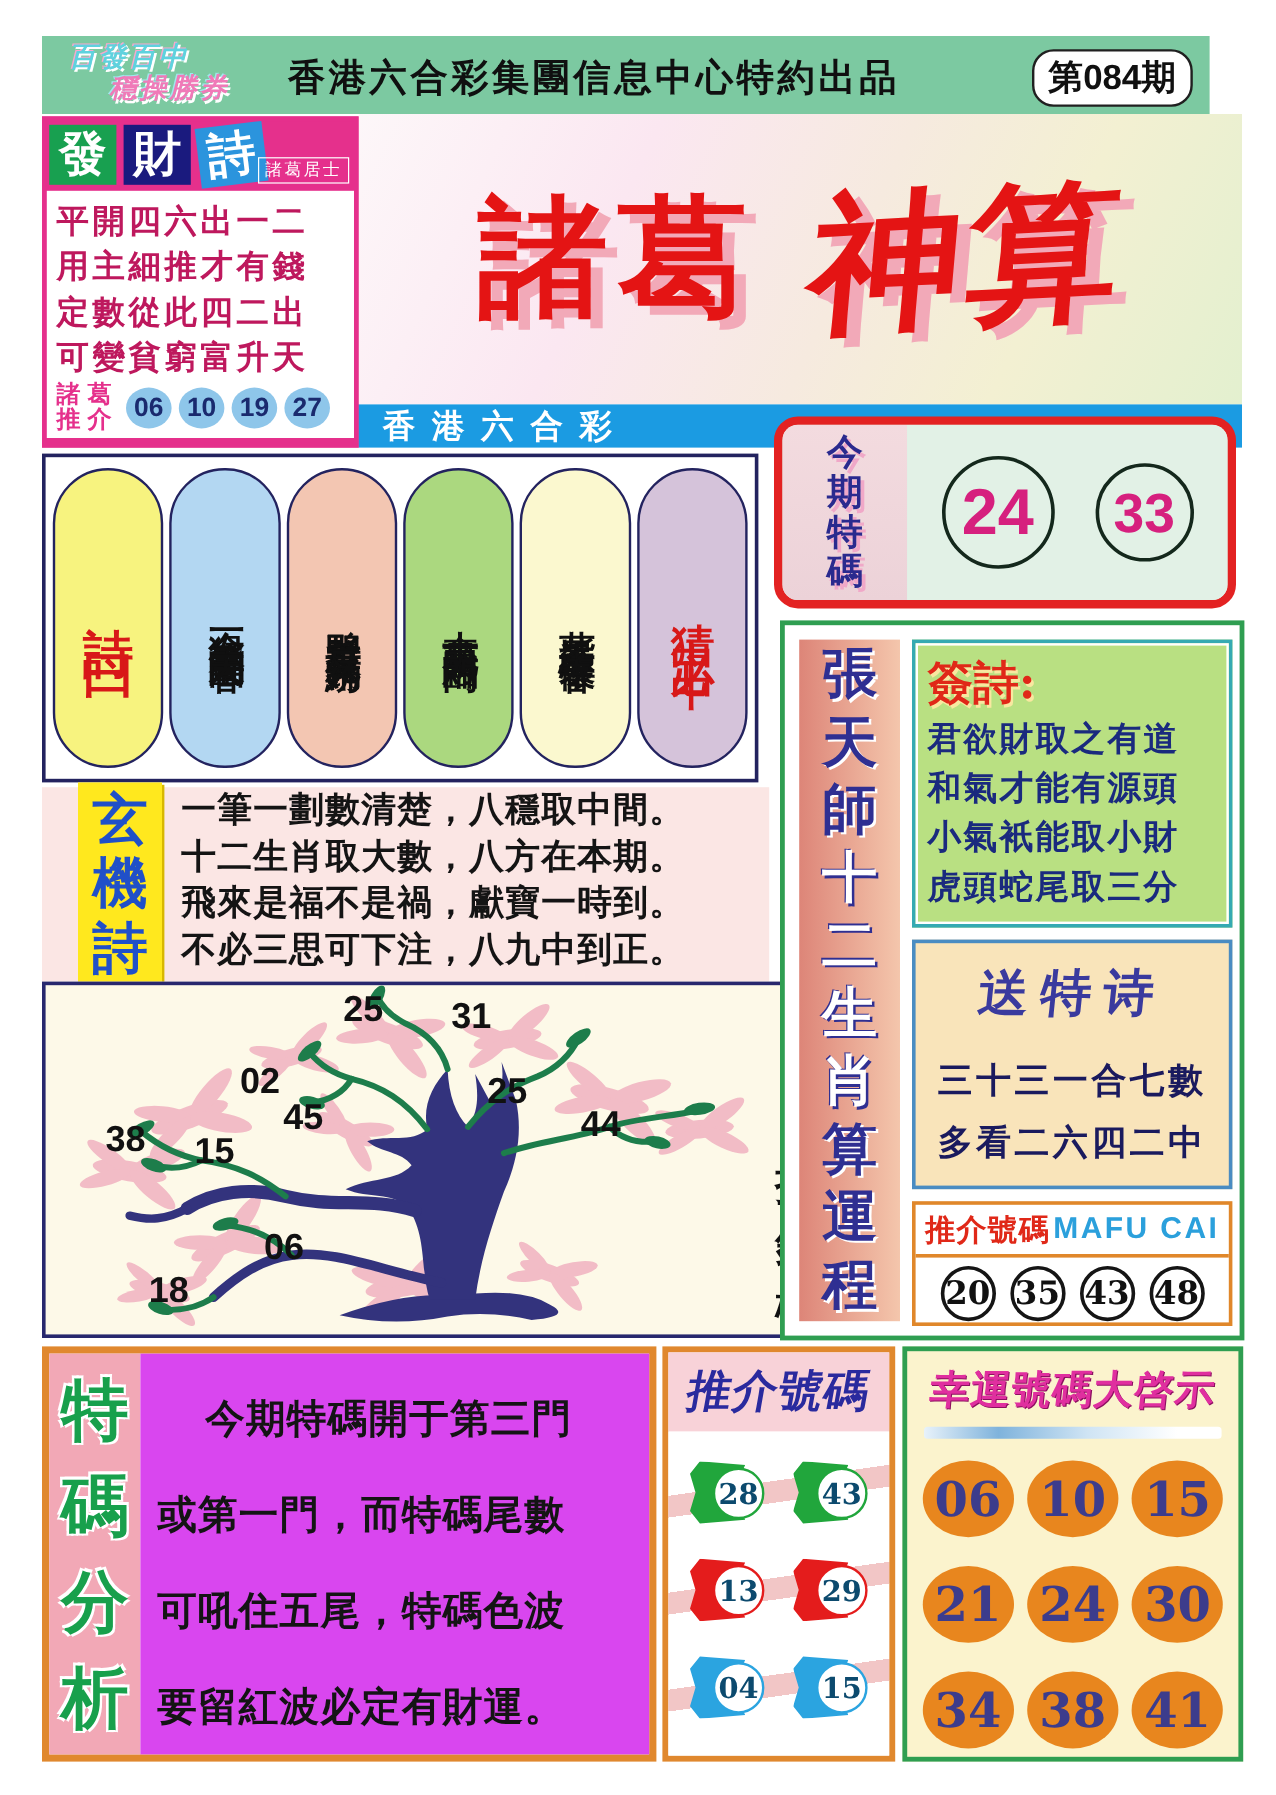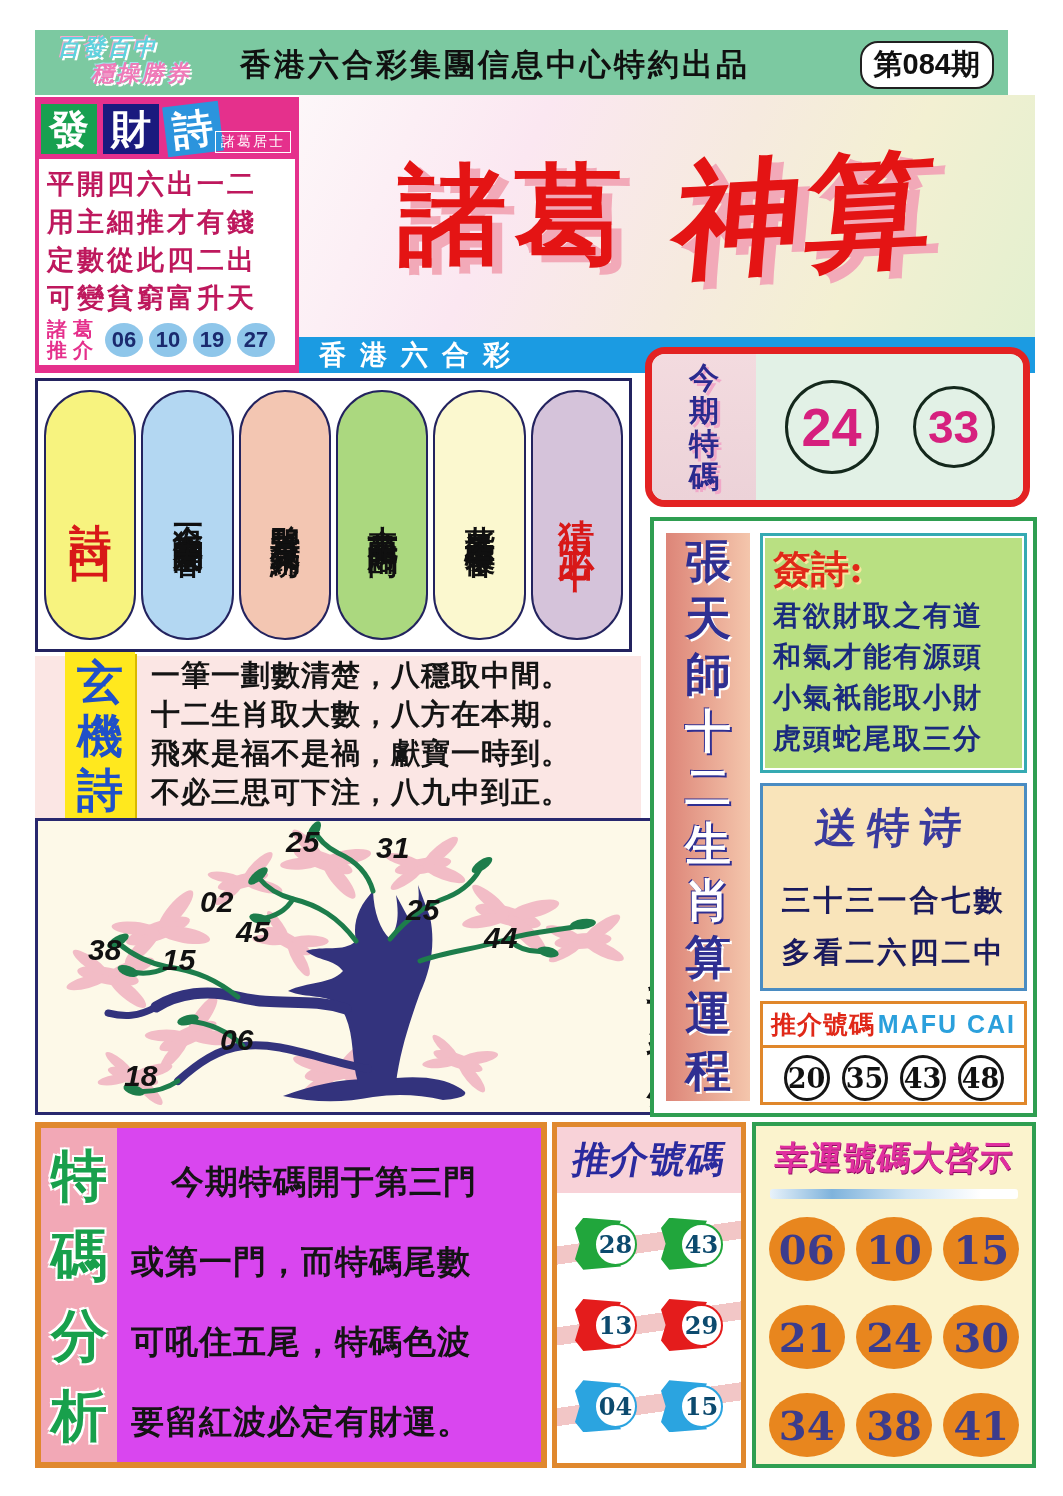--- a/index.html
+++ b/index.html
@@ -61,21 +61,21 @@
   .pill-5 { background:#d5c3da; color:#d81818; font-size:36px; letter-spacing:12px; }
 
   
   .mystery { position:absolute; left:35px; top:656px; width:606px; height:162px; background:#fbe6e4; }
   .mystery-label { position:absolute; left:30px; top:-4px; width:70px; height:168px; background:#ffe81e; box-shadow:2px 2px 0 #d8b800; display:flex; flex-direction:column; align-items:center; justify-content:center; }
   .mystery-label span { color:#2050c8; font-weight:900; font-size:46px; line-height:54px; font-family:"DejaVu Serif","Liberation Serif",serif; }
   .mystery-lines { margin-left:116px; padding-top:0; }
   .mystery-lines p { color:#141414; font-weight:bold; font-size:29px; line-height:39px; letter-spacing:1px; white-space:nowrap; }
 
   
-  .tree-box { position:absolute; left:35px; top:818px; width:672px; height:297px; border:3px solid #28286e; background:#fdf9e8; overflow:hidden;font-style:italic; }
+  .tree-box { position:absolute; left:35px; top:818px; width:672px; height:297px; border:3px solid #28286e; background:#fdf9e8; overflow:hidden; }
   .tree-num { position:absolute; color:#111111; font-weight:900; font-size:30px; font-family:"Liberation Sans",sans-serif; }
   .tree-label { position:absolute; right:20px; top:138px; display:flex; flex-direction:column; }
   .tree-label span { color:#111111; font-weight:bold; font-size:38px; line-height:52px; font-family:"DejaVu Serif","Liberation Serif",serif; }
 
   
   .right-panel { position:absolute; left:650px; top:517px; width:387px; height:600px; border:4px solid #2f9e51; background:#ffffff; }
   .zodiac-strip { position:absolute; left:12px; top:12px; width:84px; height:568px; background:linear-gradient(to right,#dd8578,#f4c6ac); display:flex; flex-direction:column; align-items:center; }
   .zodiac-strip span { font-weight:900; font-size:46px; line-height:56.5px; font-family:"DejaVu Serif","Liberation Serif",serif; }
   .zc-navy { color:#2f2f92; text-shadow:2px 2px 0 #ffffff; }
   .zc-white { color:#ffffff; text-shadow:2px 2px 0 #2f2f92, -1px -1px 0 #2f2f92; }

